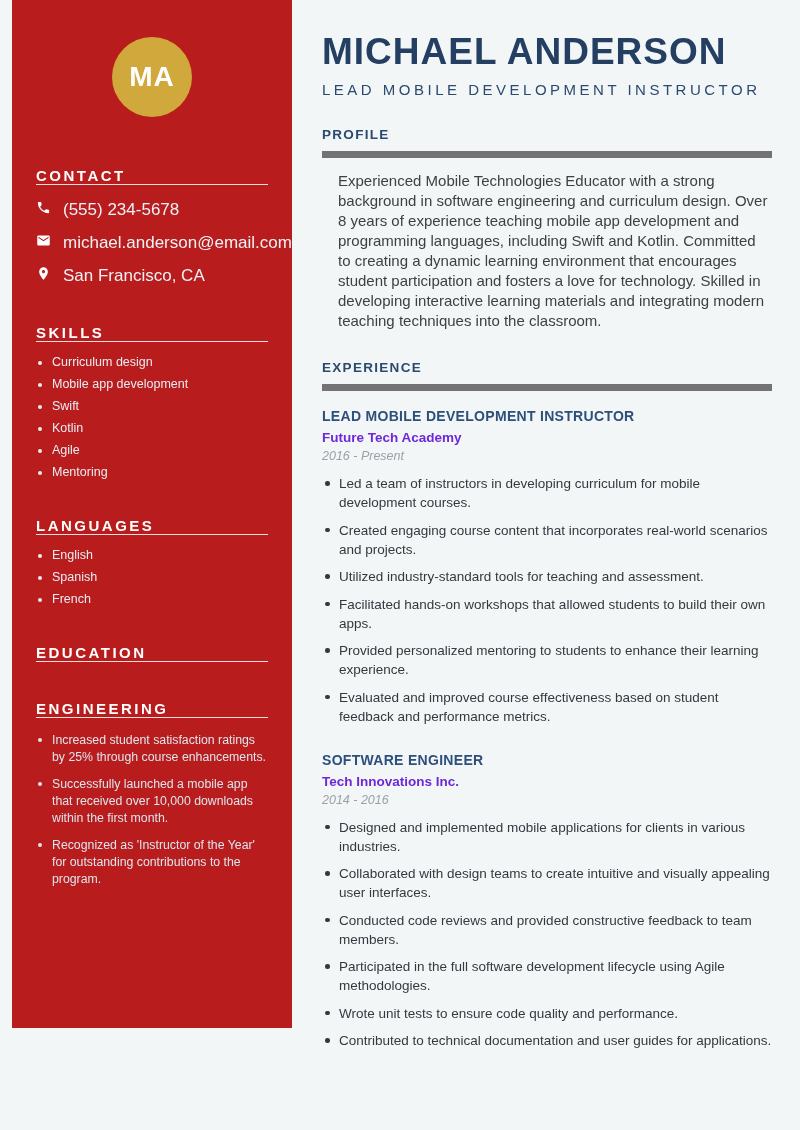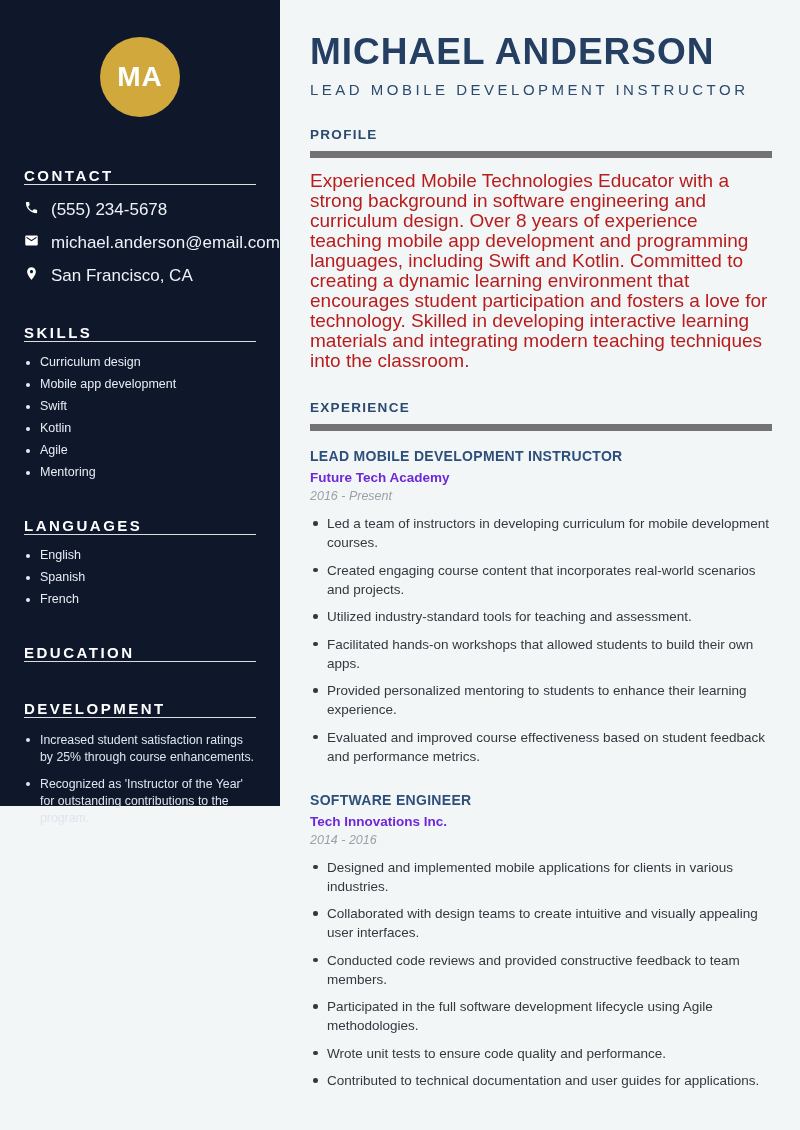--- a/index.html
+++ b/index.html
@@ -7,24 +7,25 @@
   body {
     font-family: "Liberation Sans", sans-serif;
     width: 800px; height: 1130px;
     display: flex;
     background: #f3f6f7;
     overflow: hidden;
   }
 
   
   .sidebar {
-    width: 280px; min-width: 280px; height: 806px;
-    background: #0f172a;
+    width: 280px; min-width: 280px; height: 1028px;
+    background: #b91c1c;
     padding: 37px 24px 20px 24px;
     color: #e9eef4;
+    margin-left: 12px;
   }
   .avatar-wrap { display: flex; justify-content: center; }
   .avatar {
     width: 80px; height: 80px; border-radius: 50%;
     background: #d1a83c;
     display: flex; align-items: center; justify-content: center;
     color: #ffffff; font-size: 28px; font-weight: bold; letter-spacing: 1px;
   }
   .sb-section { margin-top: 38px; }
   .sb-section.first { margin-top: 50px; }
@@ -83,21 +84,21 @@
   }
   .m-section { margin-top: 29px; }
   .m-title {
     font-size: 13.5px; font-weight: bold; color: #2b4a6f;
     letter-spacing: 1.3px;
     padding-bottom: 9px;
     border-bottom: 7px solid #737373;
   }
   .profile-text {
     margin-top: 13px;
-    font-size: 19px; line-height: 20px; color: #b91c1c;
+    font-size: 15px; line-height: 20px; color: #404040; margin-left: 16px;
   }
   .job { margin-top: 17px; }
   .job + .job { margin-top: 26px; }
   .job-title {
     font-size: 14px; font-weight: bold; color: #2d4f7c;
     letter-spacing: 0.3px;
   }
   .job-company {
     margin-top: 6px;
     font-size: 13.5px; font-weight: bold; color: #6d28d9;
@@ -178,23 +179,24 @@
       <li>Spanish</li>
       <li>French</li>
     </ul>
   </section>
 
   <section class="sb-section">
     <div class="sb-title">EDUCATION</div>
   </section>
 
   <section class="sb-section">
-    <div class="sb-title">DEVELOPMENT</div>
+    <div class="sb-title">ENGINEERING</div>
     <ul class="sb-list achievements">
       <li>Increased student satisfaction ratings by 25% through course enhancements.</li>
+      <li>Successfully launched a mobile app that received over 10,000 downloads within the first month.</li>
       <li>Recognized as 'Instructor of the Year' for outstanding contributions to the program.</li>
     </ul>
   </section>
 </aside>
 
 <main class="main">
   <h1 class="name">MICHAEL ANDERSON</h1>
   <div class="subtitle">LEAD MOBILE DEVELOPMENT INSTRUCTOR</div>
 
   <section class="m-section">

